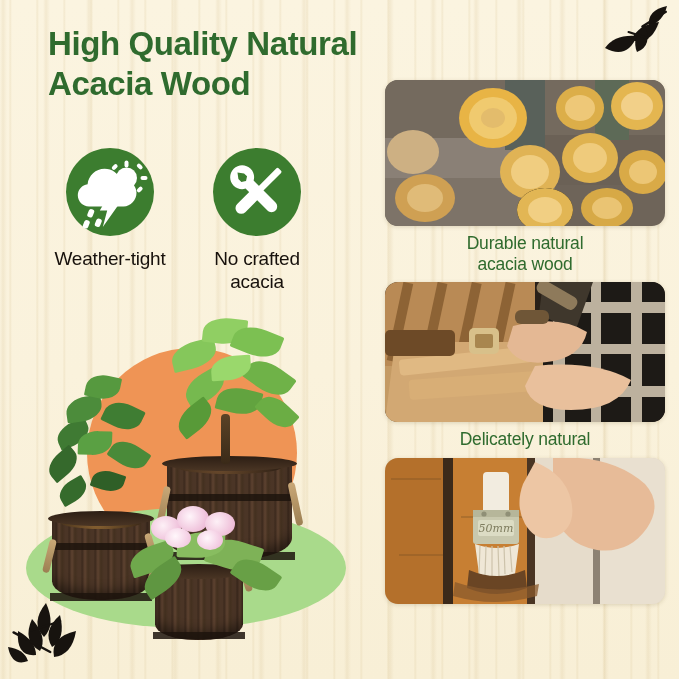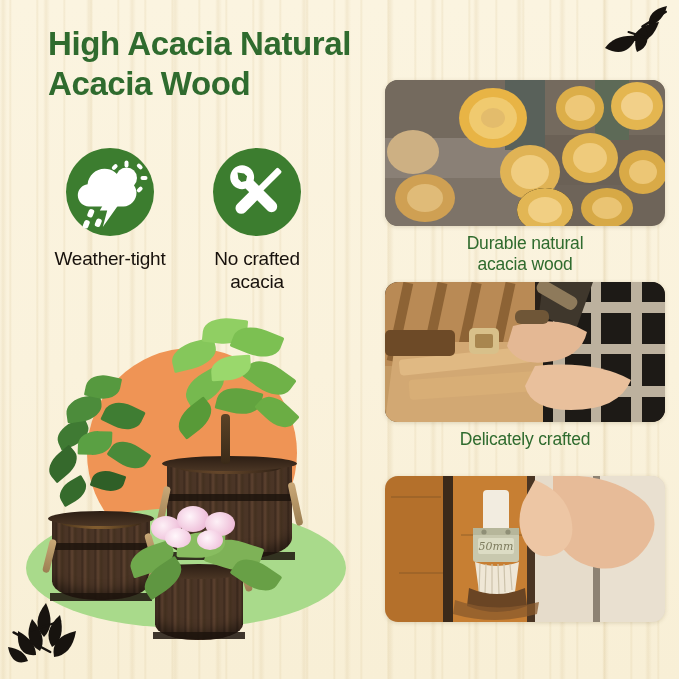--- a/index.html
+++ b/index.html
@@ -96,35 +96,35 @@
     box-shadow:0 1px 4px rgba(90,70,30,.18);
   }
   .caption{
     margin-top:7px;text-align:center;color:#2f6b2e;
     font-size:17.5px;line-height:1.2;font-weight:500;letter-spacing:-0.2px;
   }
   #card-0{left:385px;top:80px;}
   #card-0 .photo{height:146px;}
   #card-1{left:385px;top:282px;}
   #card-1 .photo{height:140px;}
-  #card-2{left:385px;top:476px;}
+  #card-2{left:385px;top:458px;}
   #card-2 .photo{height:146px;}
 
   
   .ornament{position:absolute;}
   #ornament-tr{right:6px;top:2px;}
   #ornament-bl{left:6px;bottom:4px;}
 </style>
 </head>
 <body>
 
 <div id="stage">
 
   <div id="headline">
-    <span>High Acacia Natural</span>
+    <span>High Quality Natural</span>
     <span class="l2">Acacia Wood</span>
   </div>
 
   <div class="feature" id="feature-0">
     <div class="circle">
       <svg width="88" height="88" viewBox="0 0 88 88" aria-hidden="true">
         <g fill="#ffffff">
           <circle cx="60.5" cy="30" r="10.5"></circle>
           <rect x="58.5" y="12.5" width="4" height="7" rx="2"></rect>
           <rect x="58.5" y="40.5" width="4" height="6" rx="2"></rect>
@@ -306,21 +306,21 @@
         <rect x="150" y="6" width="44" height="14" rx="6" fill="#8e7a5b" transform="rotate(30 172 13)"></rect>
 
         <path d="M128 44 q46 -12 74 6 q-6 26 -40 30 q-30 4 -40 -16 z" fill="#e4b894"></path>
         <path d="M150 84 q60 -6 96 14 q-12 30 -60 30 q-40 0 -46 -24 z" fill="#e9c09c"></path>
         <rect x="130" y="28" width="34" height="14" rx="6" fill="#6f5637"></rect>
         <rect x="84" y="46" width="30" height="26" rx="5" fill="#d8c08a"></rect>
         <rect x="90" y="52" width="18" height="14" rx="2" fill="#a8864f"></rect>
       </svg>
     </div>
     <div class="caption">
-      <span>Delicately crafted</span>
+      <span>Delicately natural</span>
     </div>
   </div>
 
   <div class="card" id="card-2">
     <div class="photo">
       <svg width="280" height="146" viewBox="0 0 280 146" preserveAspectRatio="none" aria-hidden="true">
         <rect width="280" height="146" fill="#ddd2c2"></rect>
         <rect x="0" y="0" width="62" height="146" fill="#b4702b"></rect>
         <rect x="58" y="0" width="12" height="146" fill="#3c2a1a"></rect>
         <rect x="68" y="0" width="78" height="146" fill="#c77f33"></rect>

